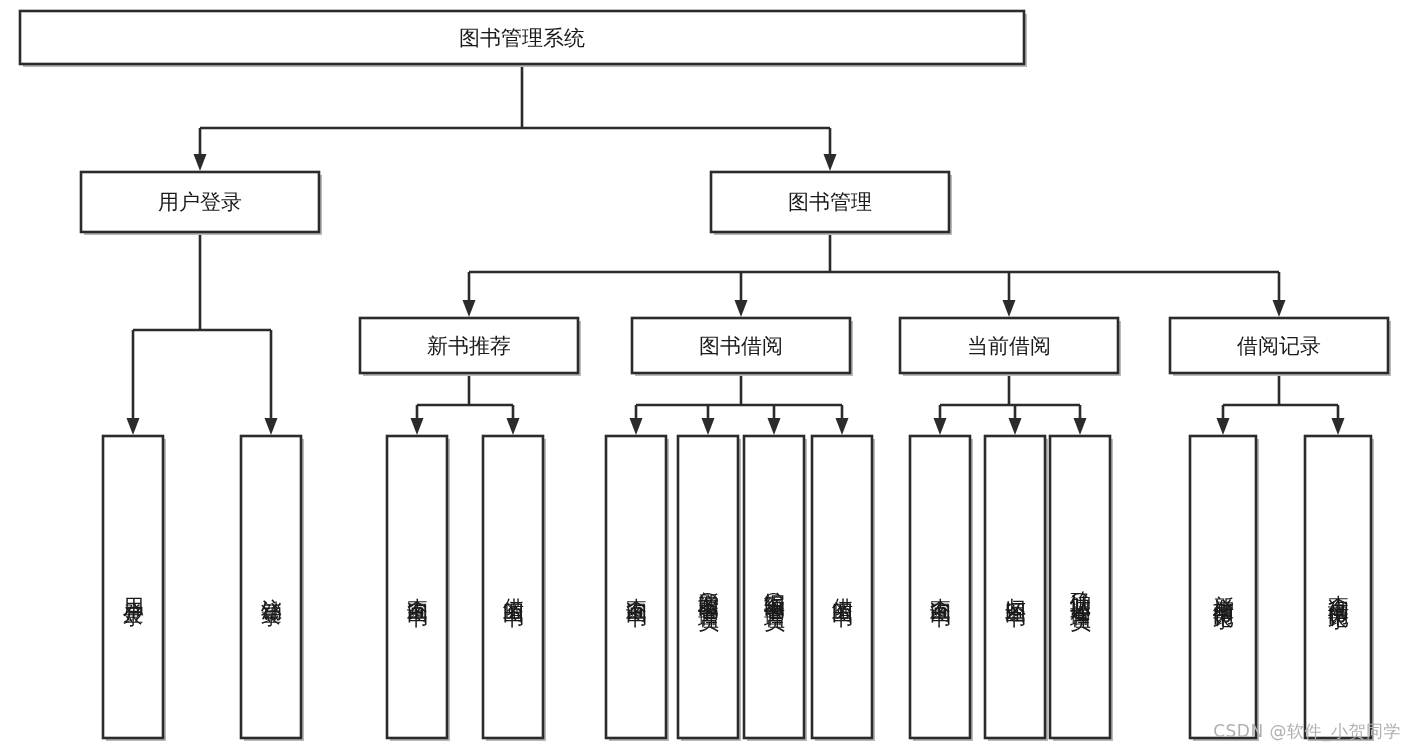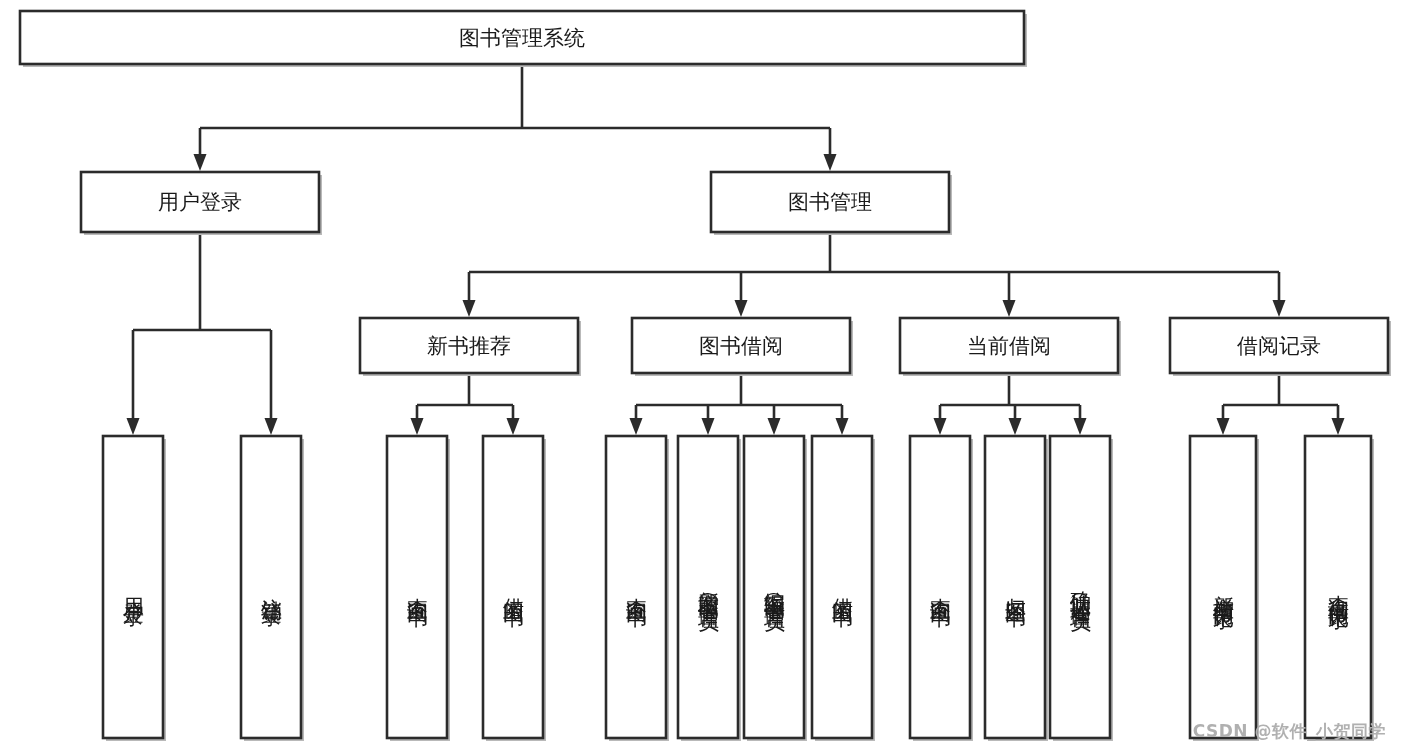--- a/index.html
+++ b/index.html
@@ -65,28 +65,27 @@
     text-orientation: upright;
     letter-spacing: 3px;
     font-family: "DejaVu Sans", "Liberation Sans", sans-serif;
     font-size: 21px;
     color: #1a1a1a;
     line-height: 1;
     white-space: nowrap;
   }
   .watermark {
     position: absolute;
-    right: 19px;
+    right: 4px;
     bottom: 4px;
     color: #b0b0b0;
     font-size: 17px;
     font-family: "DejaVu Sans", "Liberation Sans", sans-serif;
     letter-spacing: 0.5px;
     user-select: none;
-    font-weight: bold;
   }
 </style>
 </head>
 <body>
 
 <div id="diagram-root">
 
   <svg id="tree-svg" viewBox="0 0 1405 747" xmlns="http://www.w3.org/2000/svg">
     <g id="edges-layer">
         <g>

